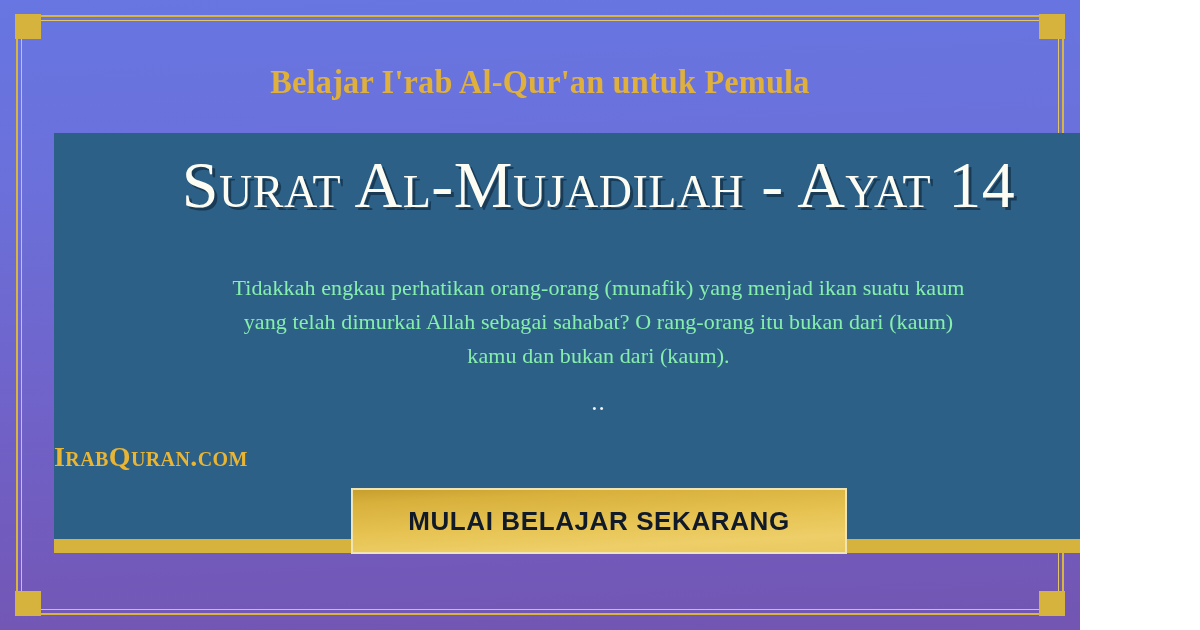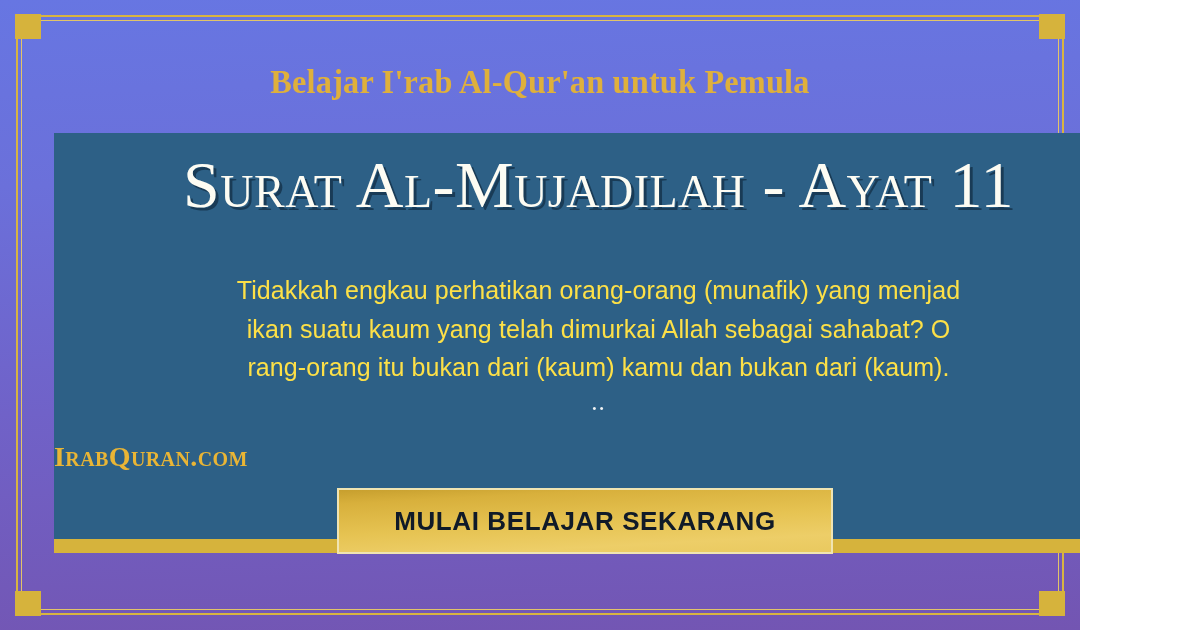--- a/index.html
+++ b/index.html
@@ -107,23 +107,23 @@
     white-space: nowrap;
   }
 
   .ayat-text {
     position: absolute;
     left: 50%;
     transform: translateX(-50%);
     top: 138px;
     width: 740px;
     text-align: center;
-    color: #fde047;
-    font-family: Liberation Sans, sans-serif;
-    font-size: 25px;
+    color: #86efac;
+    font-family: Liberation Serif, serif;
+    font-size: 22px;
     line-height: 1.54;
     letter-spacing: 0.1px;
   }
 
   .ayat-dots {
     position: absolute;
     left: 0;
     right: 0;
     top: 255px;
     text-align: center;
@@ -143,21 +143,21 @@
     font-family: "Liberation Serif", serif;
     font-variant: small-caps;
     font-weight: bold;
     font-size: 28px;
     letter-spacing: 0.4px;
   }
 
   
   .cta {
     position: absolute;
-    left: 283px;
+    left: 297px;
     top: 355px;
     width: 496px;
     height: 66px;
     box-sizing: border-box;
     border: 2px solid #f0e4b2;
     background: linear-gradient(177deg, #c79f2e 0%, #d8b03c 16%, #e6c352 52%, #edce68 80%, #e9c95f 100%);
     display: flex;
     align-items: center;
     justify-content: center;
     cursor: pointer;
@@ -182,21 +182,21 @@
   <div class="corner-sq corner-tr"></div>
   <div class="corner-sq corner-bl"></div>
   <div class="corner-sq corner-br"></div>
 
   <div class="tagline">Belajar I'rab Al-Qur'an untuk Pemula</div>
 
   <div class="gold-bar"></div>
 
   <div class="panel">
 
-    <div class="surah-title">Surat Al-Mujadilah - Ayat 11</div>
+    <div class="surah-title">Surat Al-Mujadilah - Ayat 14</div>
 
     <div class="ayat-text">Tidakkah engkau perhatikan orang-orang (munafik) yang menjad ikan suatu kaum yang telah dimurkai Allah sebagai sahabat? O rang-orang itu bukan dari (kaum) kamu dan bukan dari (kaum).</div>
 
     <div class="ayat-dots">..</div>
 
     <div class="brand">IrabQuran.com</div>
 
     <div class="cta">
       <span class="cta-label">MULAI BELAJAR SEKARANG</span>
     </div>

